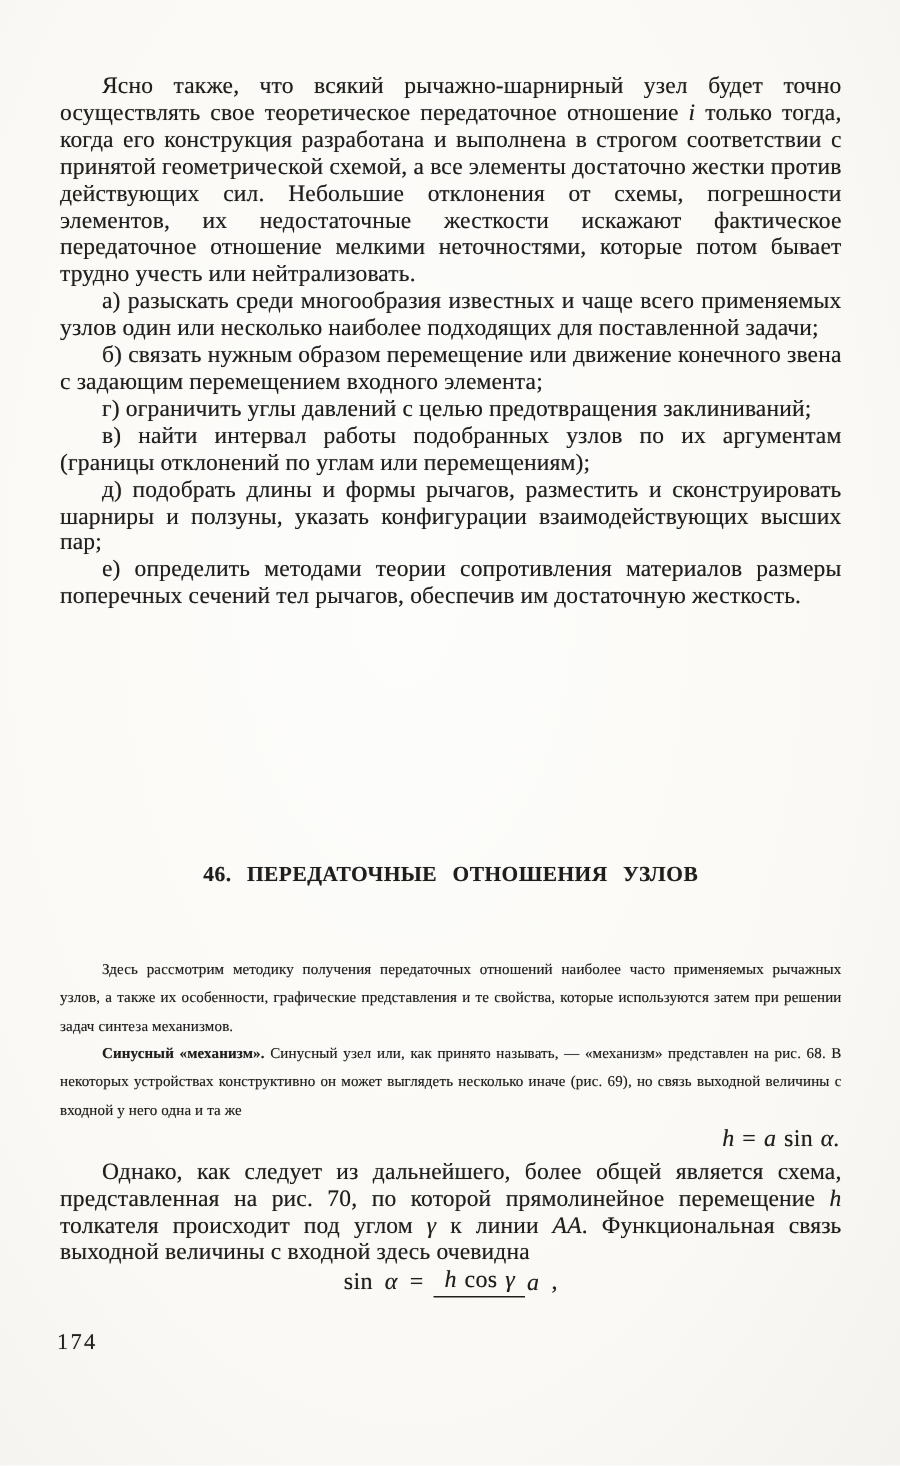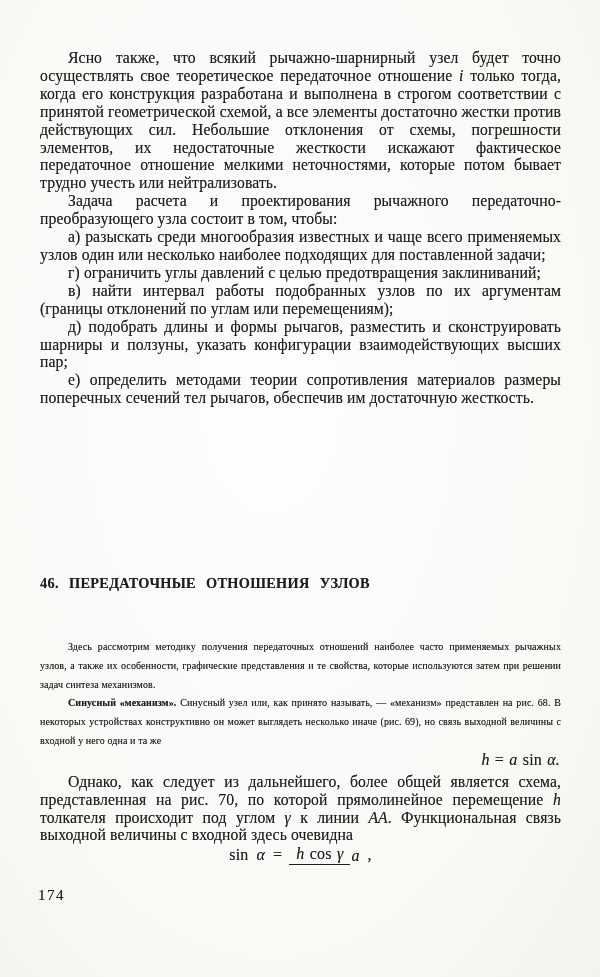--- a/index.html
+++ b/index.html
@@ -17,21 +17,21 @@
     text-align:justify;
     letter-spacing:.1px;
   }
   .b1{top:49px;font-size:15.7px;line-height:17.9px;}
   .b2{top:638px;font-size:10px;line-height:18.8px;}
   .b3{top:773px;font-size:15.7px;line-height:17.8px;}
   p.para{margin:0;text-indent:28px;}
   .lead{font-weight:bold;}
   .heading{
     position:absolute;left:40px;top:575px;width:521px;
-    font-weight:bold;font-size:14.3px;
+    text-align:center;font-weight:bold;font-size:14.3px;
     word-spacing:.45em;letter-spacing:.3px;
   }
   .formula{
     position:absolute;left:40px;width:521px;
     font-size:16px;letter-spacing:.2px;
   }
   .f1{top:751px;text-align:right;}
   .f2{top:845px;display:flex;justify-content:center;align-items:center;gap:7px;}
   .formula i{padding:0 1px;}
   .frac{display:inline-flex;flex-direction:row;align-items:center;line-height:1.15;}
@@ -42,22 +42,22 @@
     font-size:15px;letter-spacing:1.5px;
   }
 </style>
 </head>
 <body>
 
 <div class="sheet">
 
   <div class="block b1">
     <p class="para"><span>Ясно также, что всякий рычажно-шарнирный узел будет точно осуществлять свое теоретическое передаточное отношение </span><i>i</i><span> только тогда, когда его конструкция разработана и выполнена в строгом соответствии с принятой геометрической схемой, а все элементы достаточно жестки против действующих сил. Небольшие отклонения от схемы, погрешности элементов, их недостаточные жесткости искажают фактическое передаточное отношение мел­кими неточностями, которые потом бывает трудно учесть или нейтрализовать.</span></p>
-    <p class="para">Задача расчета и проектирования рычажного передаточно-преобразующего узла состоит в том, чтобы:</p>
     <p class="para">а) разыскать среди многообразия известных и чаще всего применяемых узлов один или несколько наиболее подходящих для поставленной задачи;</p>
+    <p class="para">б) связать нужным образом перемещение или движение ко­нечного звена с задающим перемещением входного элемента;</p>
     <p class="para">г) ограничить углы давлений с целью предотвращения закли­ниваний;</p>
     <p class="para">в) найти интервал работы подобранных узлов по их аргу­ментам (границы отклонений по углам или перемещениям);</p>
     <p class="para">д) подобрать длины и формы рычагов, разместить и сконструи­ровать шарниры и ползуны, указать конфигурации взаимодей­ствующих высших пар;</p>
     <p class="para">е) определить методами теории сопротивления материалов размеры поперечных сечений тел рычагов, обеспечив им доста­точную жесткость.</p>
   </div>
 
   <div class="heading">46. ПЕРЕДАТОЧНЫЕ ОТНОШЕНИЯ УЗЛОВ</div>
 
   <div class="block b2">
     <p class="para">Здесь рассмотрим методику получения передаточных отно­шений наиболее часто применяемых рычажных узлов, а также их особенности, графические представления и те свойства, которые используются затем при решении задач синтеза механизмов.</p>

